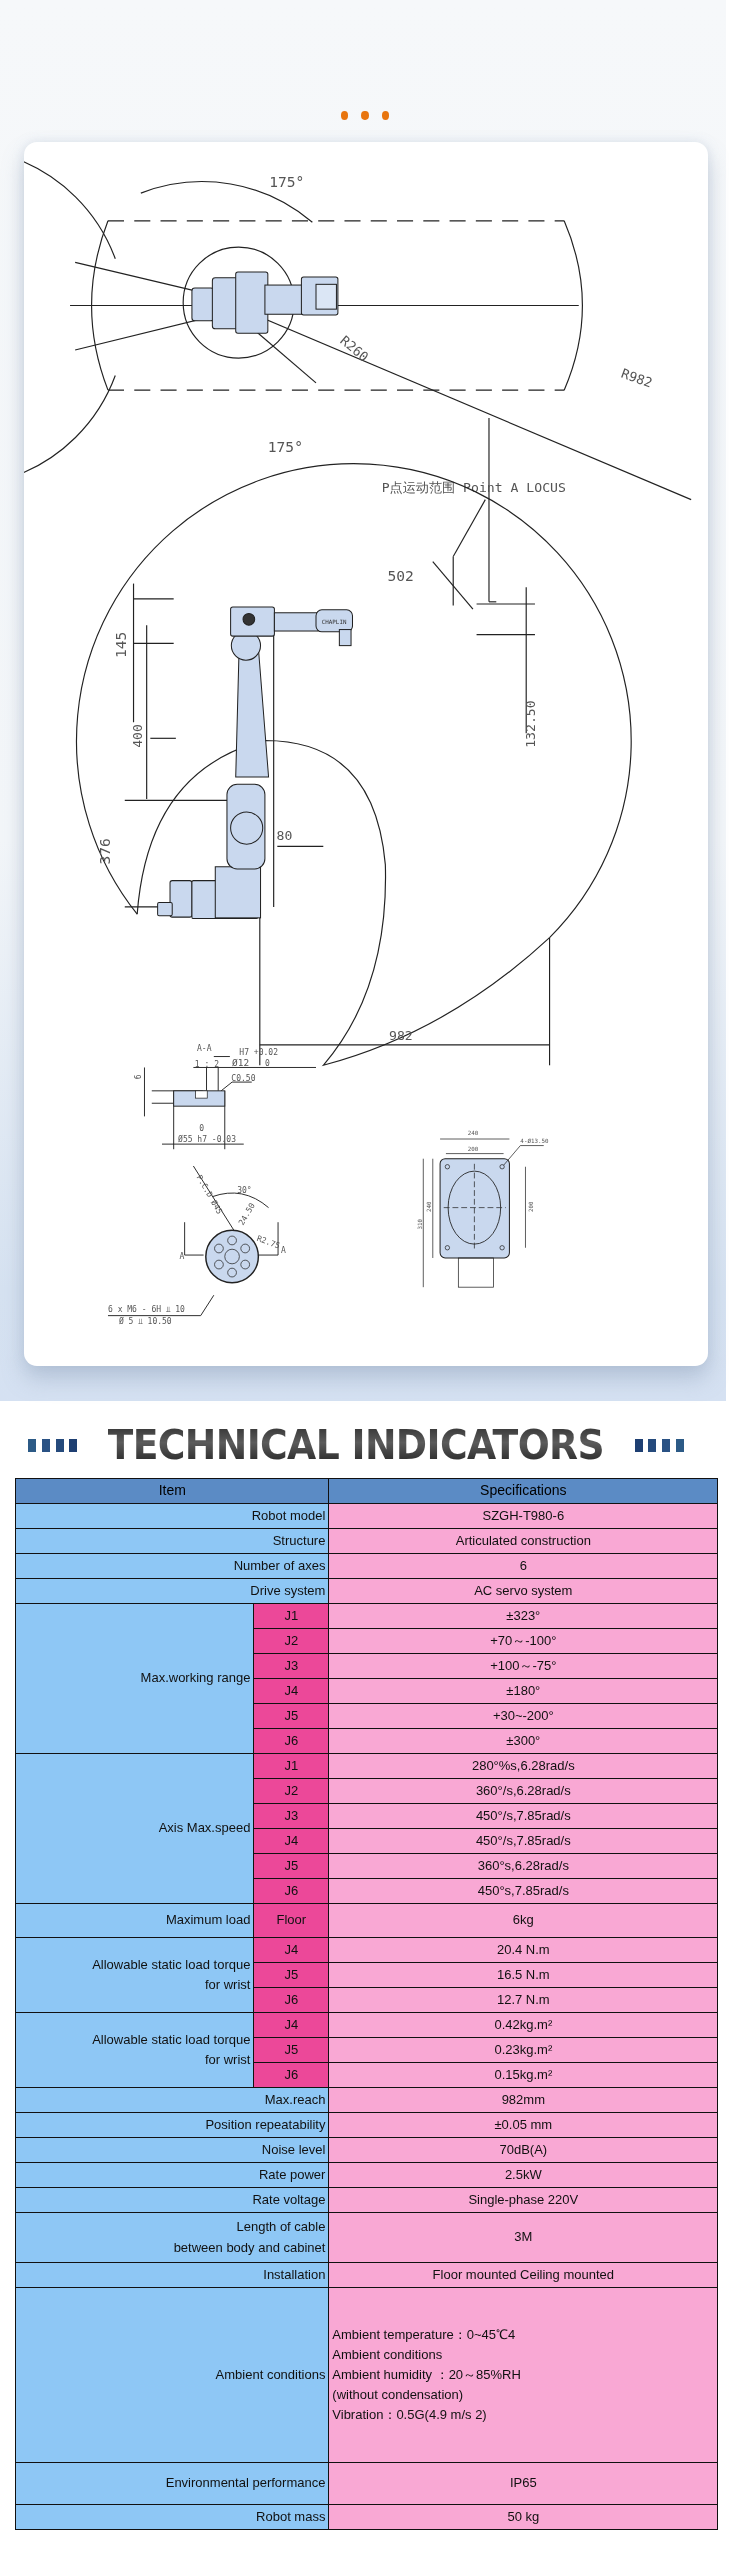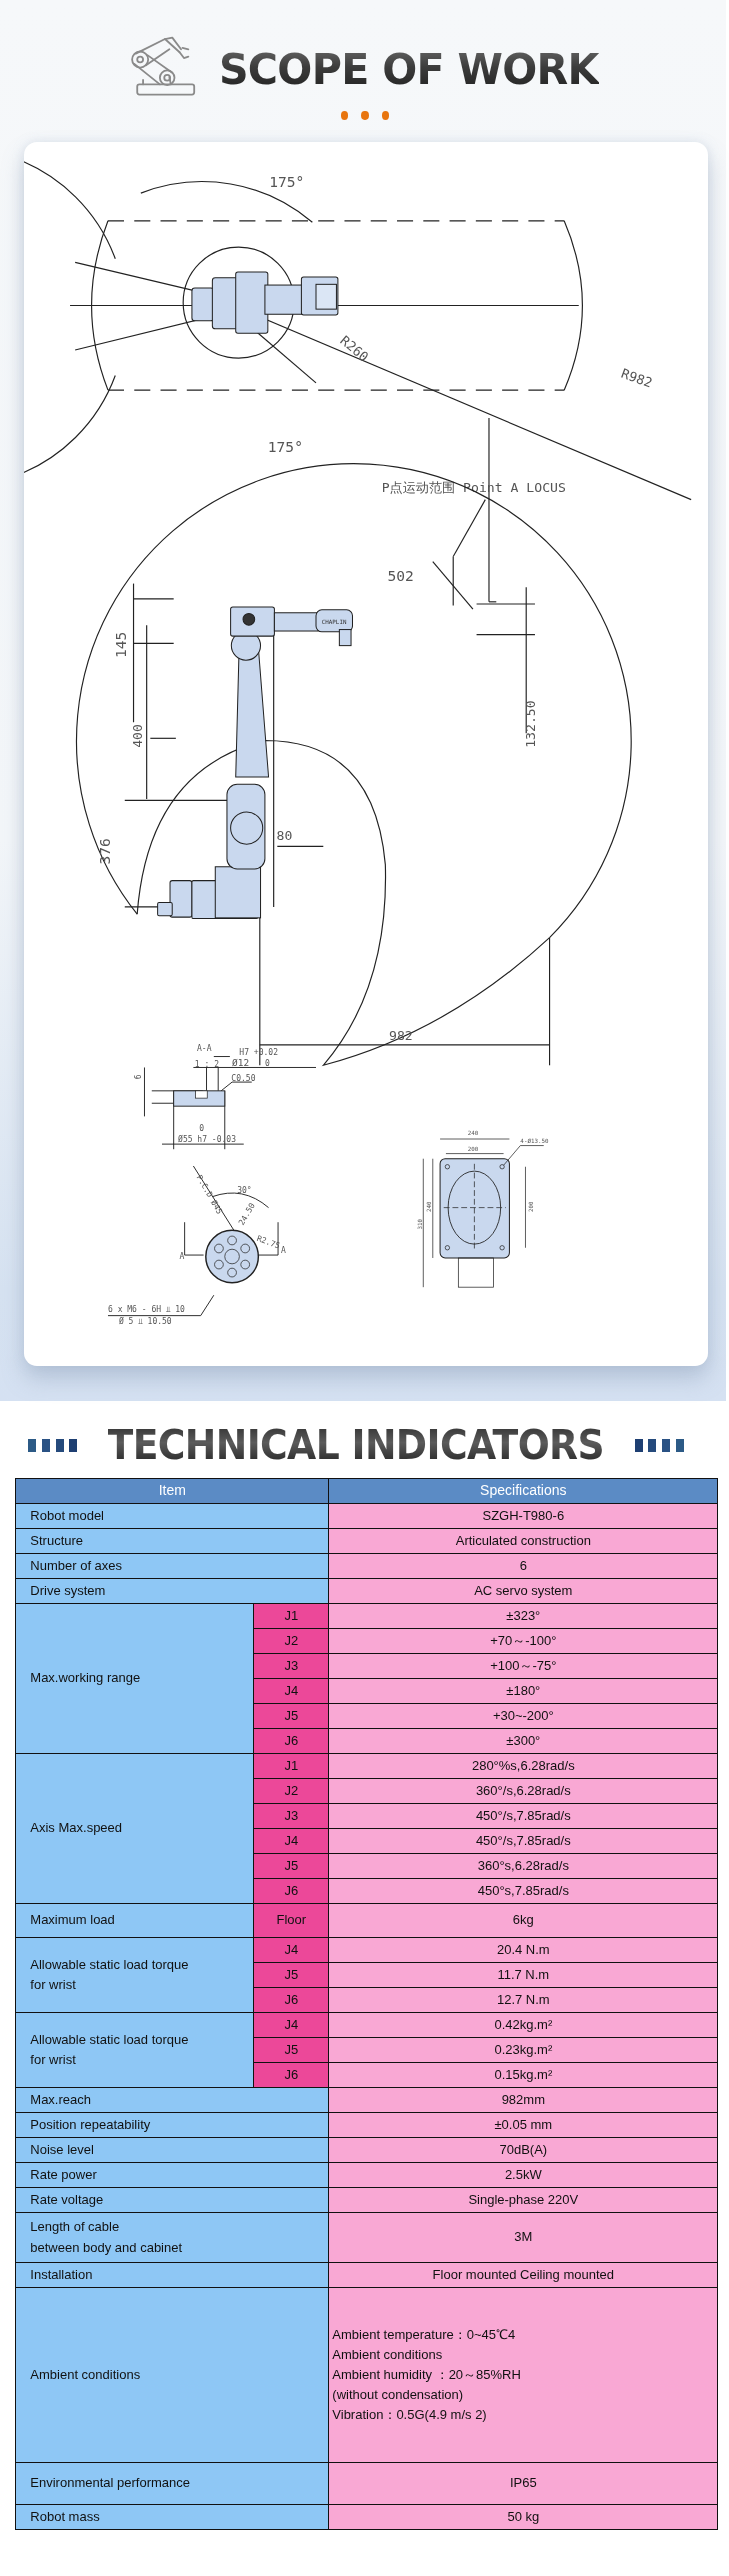--- a/index.html
+++ b/index.html
@@ -22,53 +22,35 @@
 
   
   .tech-title { position: absolute; top: 1412px; left: 0; width: 712px; height: 66px; display: flex; align-items: center; justify-content: center; gap: 8.8px; }
   .tech-title .bars { display: flex; gap: 5.8px; }
   .tech-title .bars span { width: 8px; height: 13px; display: block; }
   .tech-title .title-text { font-family: "DejaVu Sans", sans-serif; font-weight: 900; font-size: 41px; letter-spacing: -0.7px;
     background: linear-gradient(180deg, #2a2a2a 0%, #5b5b5b 45%, #1b1b1b 100%); -webkit-background-clip: text; background-clip: text; -webkit-text-fill-color: transparent; transform: scaleX(0.92); white-space: nowrap; }
 
   .spec-table { position: absolute; left: 15.3px; top: 1478px; width: 702px; border-collapse: collapse; font-family: "Liberation Sans", sans-serif; font-size: 13px; color: #111; table-layout: fixed; }
   .spec-table td, .spec-table th { border: 1.8px solid #111; height: 25px; padding: 0 2.9px; line-height: 1.55; }
-  .spec-table th { background: #5b8bc5; color: #ffffff; font-weight: normal; font-size: 14px; text-align: center; height: 25px; }
-  .spec-table td.label { background: #8ec7f5; text-align: left; padding-left: 14px; }
+  .spec-table th { background: #5b8bc5; color: #000000; font-weight: normal; font-size: 14px; text-align: center; height: 25px; }
+  .spec-table td.label { background: #8ec7f5; text-align: right; padding-left: 14px; }
   .spec-table td.sub { background: #ec4899; text-align: center; }
   .spec-table td.val { background: #f9a8d4; text-align: center; }
   .spec-table td.val.left { text-align: left; padding-left: 3px; }
   .spec-table tr.tall-47 td { height: 34px; }
   .spec-table tr.tall-68 td { height: 50px; }
   .spec-table tr.tall-57 td { height: 42px; }
   .spec-table tr.tall-240 td { height: 175px; }
   .multi-line span { display: block; }
 </style>
 </head>
 <body>
 
 <section class="scope-section">
-  <div class="scope-title">
-    <svg class="robot-icon" viewBox="0 0 115 90">
-      <g fill="none" stroke="#8a8a8a" stroke-width="2.5" stroke-linejoin="round" stroke-linecap="round">
-        <rect x="14" y="66" width="78" height="14" rx="3"></rect>
-        <line x1="22" y1="66" x2="22" y2="60"></line>
-        <line x1="60" y1="66" x2="58" y2="56"></line>
-        <circle cx="18" cy="32" r="11"></circle>
-        <circle cx="18" cy="32" r="4"></circle>
-        <circle cx="55" cy="57" r="10"></circle>
-        <circle cx="55" cy="57" r="4"></circle>
-        <path d="M10 38 L45 66 M28 26 L62 50"></path>
-        <path d="M12 24 L52 4 L72 22 M26 40 L58 18"></path>
-        <path d="M52 4 L62 2 L74 18"></path>
-        <path d="M72 22 L78 30 M76 16 L84 18 M78 30 L84 28"></path>
-      </g>
-    </svg>
-    <div class="title-text">SCOPE OF WORK</div>
-  </div>
   <div class="dots">
     <span></span>
     <span></span>
     <span></span>
   </div>
 
   <div class="drawing-card">
     <svg width="684" height="1224" viewBox="0 0 937 1677">
 
       <g stroke="#222" stroke-width="1.6" fill="none">
@@ -357,21 +339,21 @@
   <tr>
     <td class="label multi-line" rowspan="3">
       <span>Allowable static load torque</span>
       <span>for wrist</span>
     </td>
     <td class="sub">J4</td>
     <td class="val">20.4 N.m</td>
   </tr>
   <tr>
     <td class="sub">J5</td>
-    <td class="val">11.7 N.m</td>
+    <td class="val">16.5 N.m</td>
   </tr>
   <tr>
     <td class="sub">J6</td>
     <td class="val">12.7 N.m</td>
   </tr>
 
   <tr>
     <td class="label multi-line" rowspan="3">
       <span>Allowable static load torque</span>
       <span>for wrist</span>

